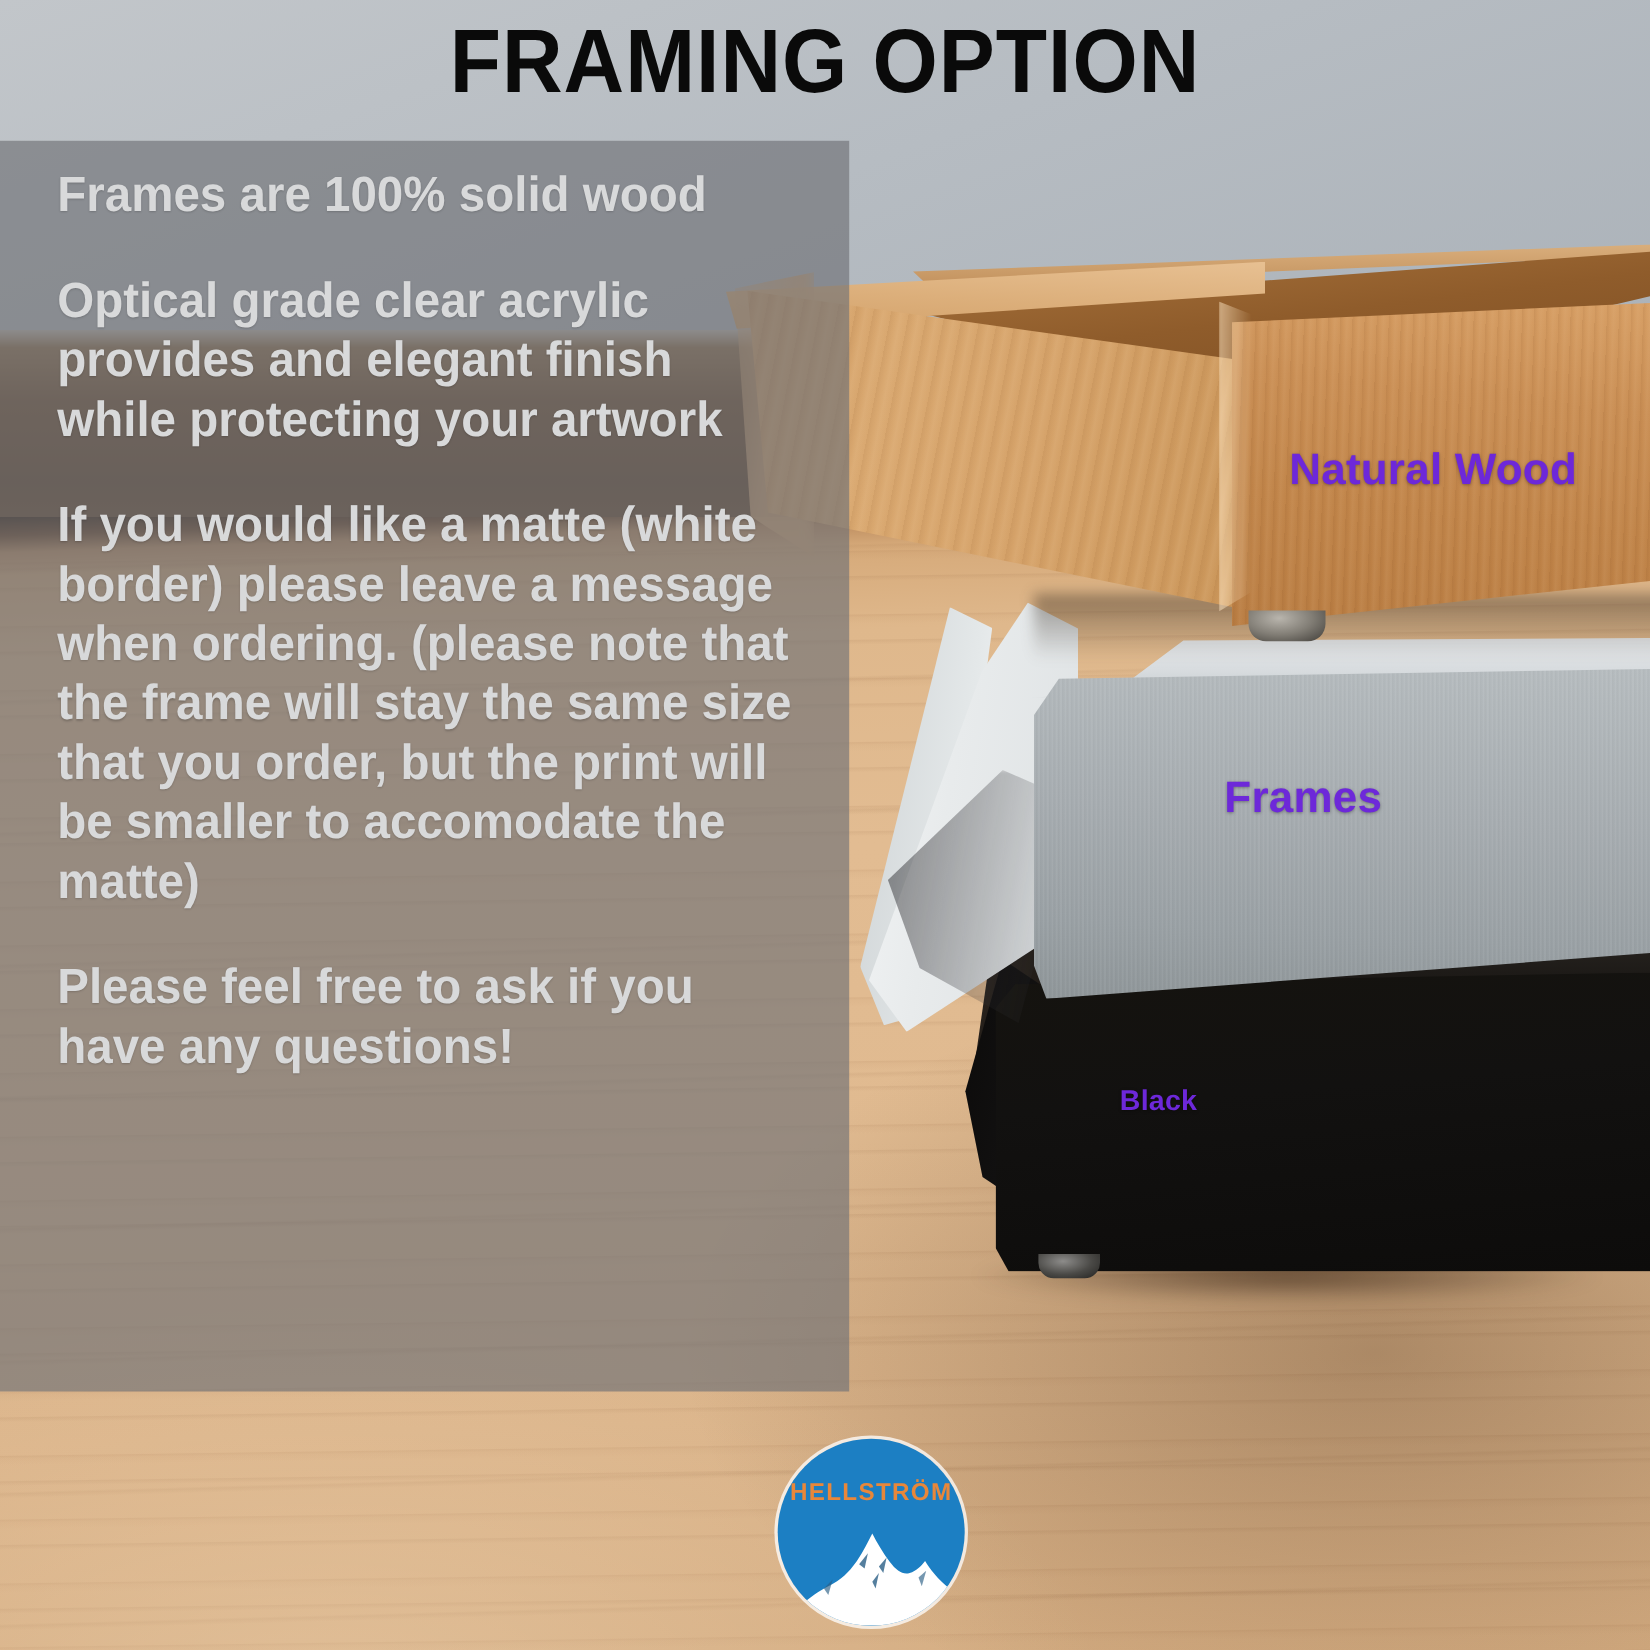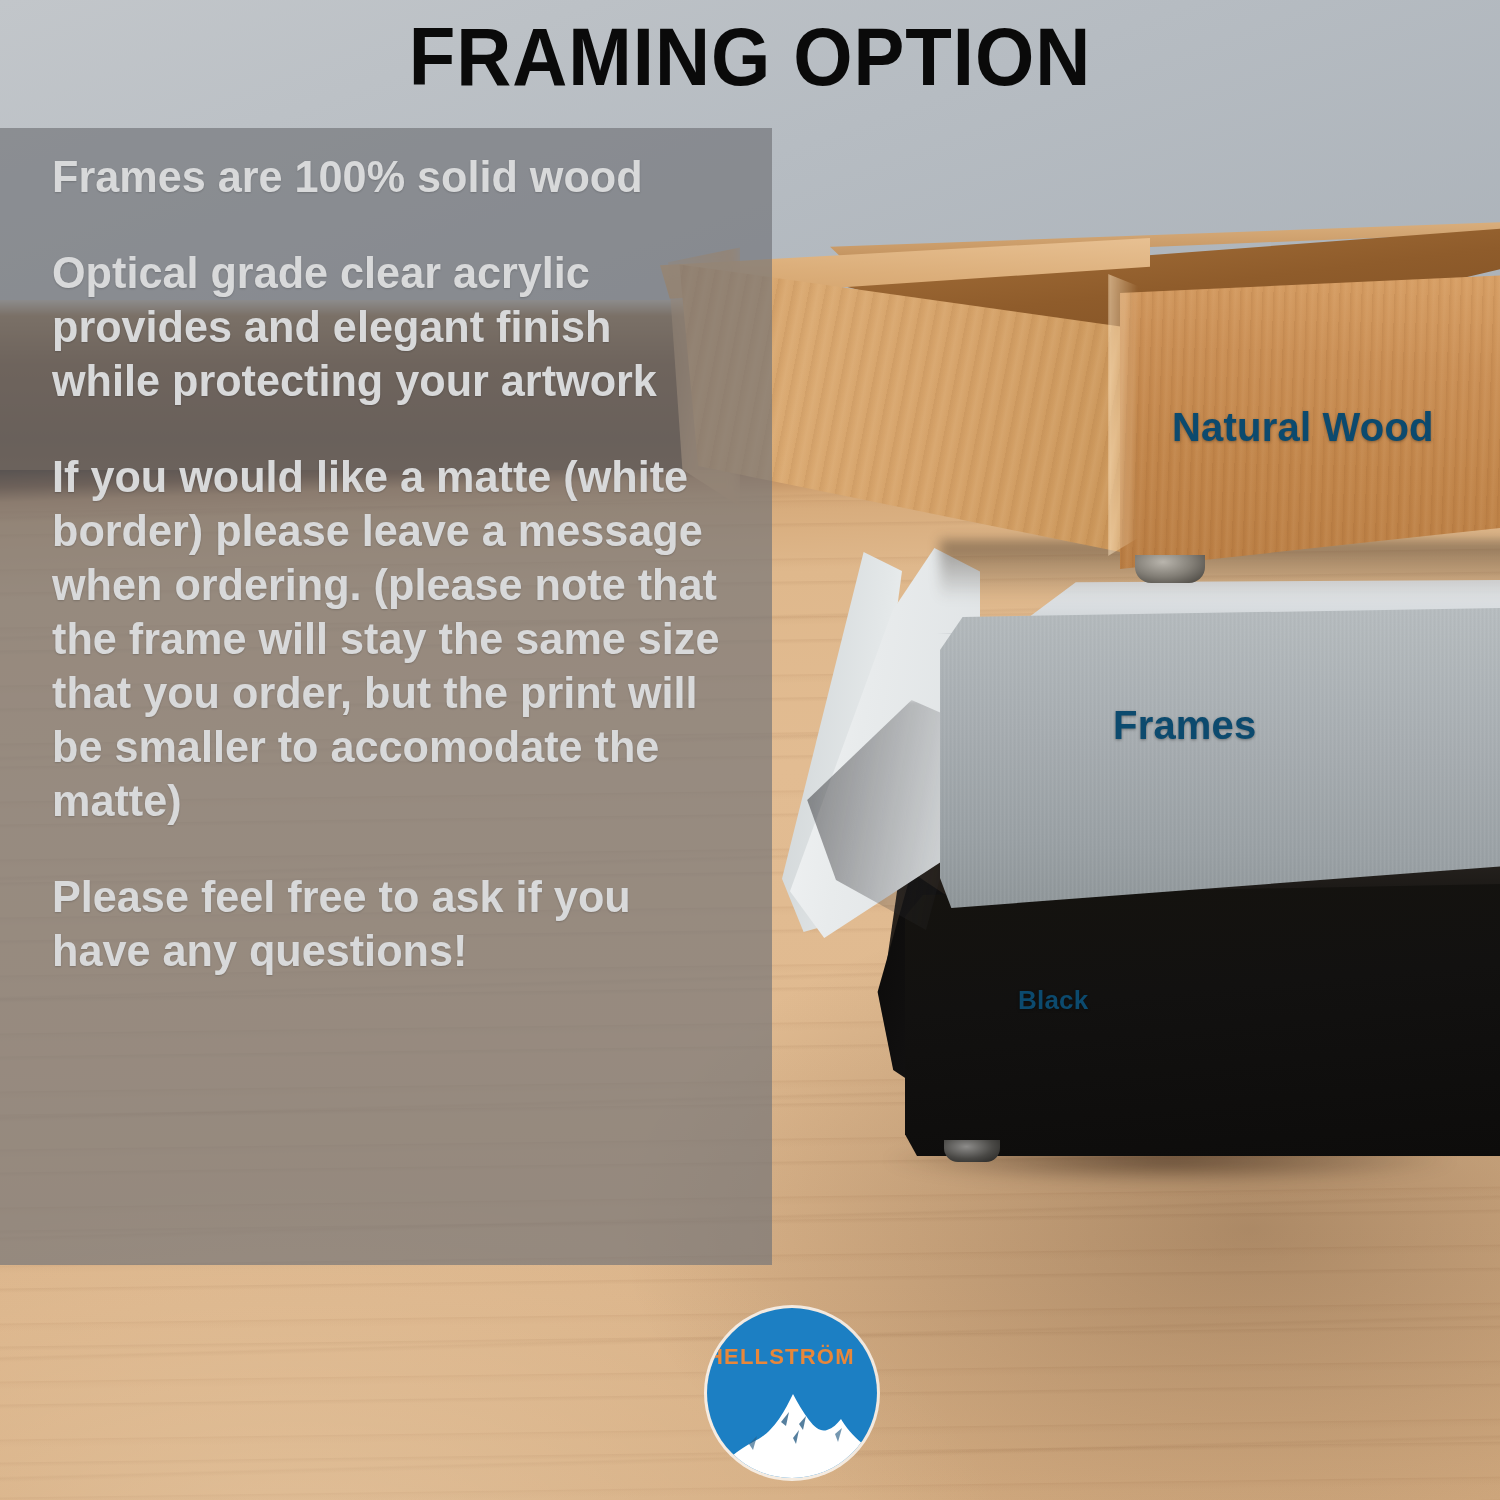--- a/index.html
+++ b/index.html
@@ -207,21 +207,21 @@
   .wd-blur-left{
     position:absolute;left:620px;top:240px;width:120px;height:370px;
     background:linear-gradient(100deg,rgba(214,168,118,0.0) 0%,rgba(214,168,118,0.9) 60%);
     clip-path:polygon(40% 6%, 100% 2%, 100% 72%, 52% 62%);
     filter:blur(6px);
   }
 
   
   .lbl{
     position:absolute;
-    color:#0c4a6e;
+    color:#6d28d9;
     font-family:"Liberation Sans",sans-serif;
     font-weight:bold;
     letter-spacing:.2px;
     white-space:nowrap;
     text-shadow:0 1px 3px rgba(0,0,0,.35);
   }
   #label-natural{left:1172px;top:405px;font-size:40px;}
   #label-white  {left:1113px;top:703px;font-size:40px;}
   #label-black  {left:1018px;top:985px;font-size:26px;}
 
@@ -266,20 +266,21 @@
     position:absolute;left:707px;top:1308px;width:170px;height:170px;
   }
   #logo-circle{
     position:absolute;inset:0;border-radius:50%;
     background:#1c7fc3;
     box-shadow:0 0 0 3px rgba(255,255,255,.75);
     overflow:hidden;
   }
   #logo-word{
     position:absolute;left:0;top:36px;width:170px;
+    text-align:center;
     font-family:"Liberation Sans Narrow","Liberation Sans",sans-serif;
     font-weight:bold;
     font-size:22px;
     letter-spacing:1.2px;
     color:#e8873a;
     white-space:nowrap;
   }
   #logo-mountain{position:absolute;left:0;bottom:0;width:170px;height:92px;}
 </style>
 </head>

